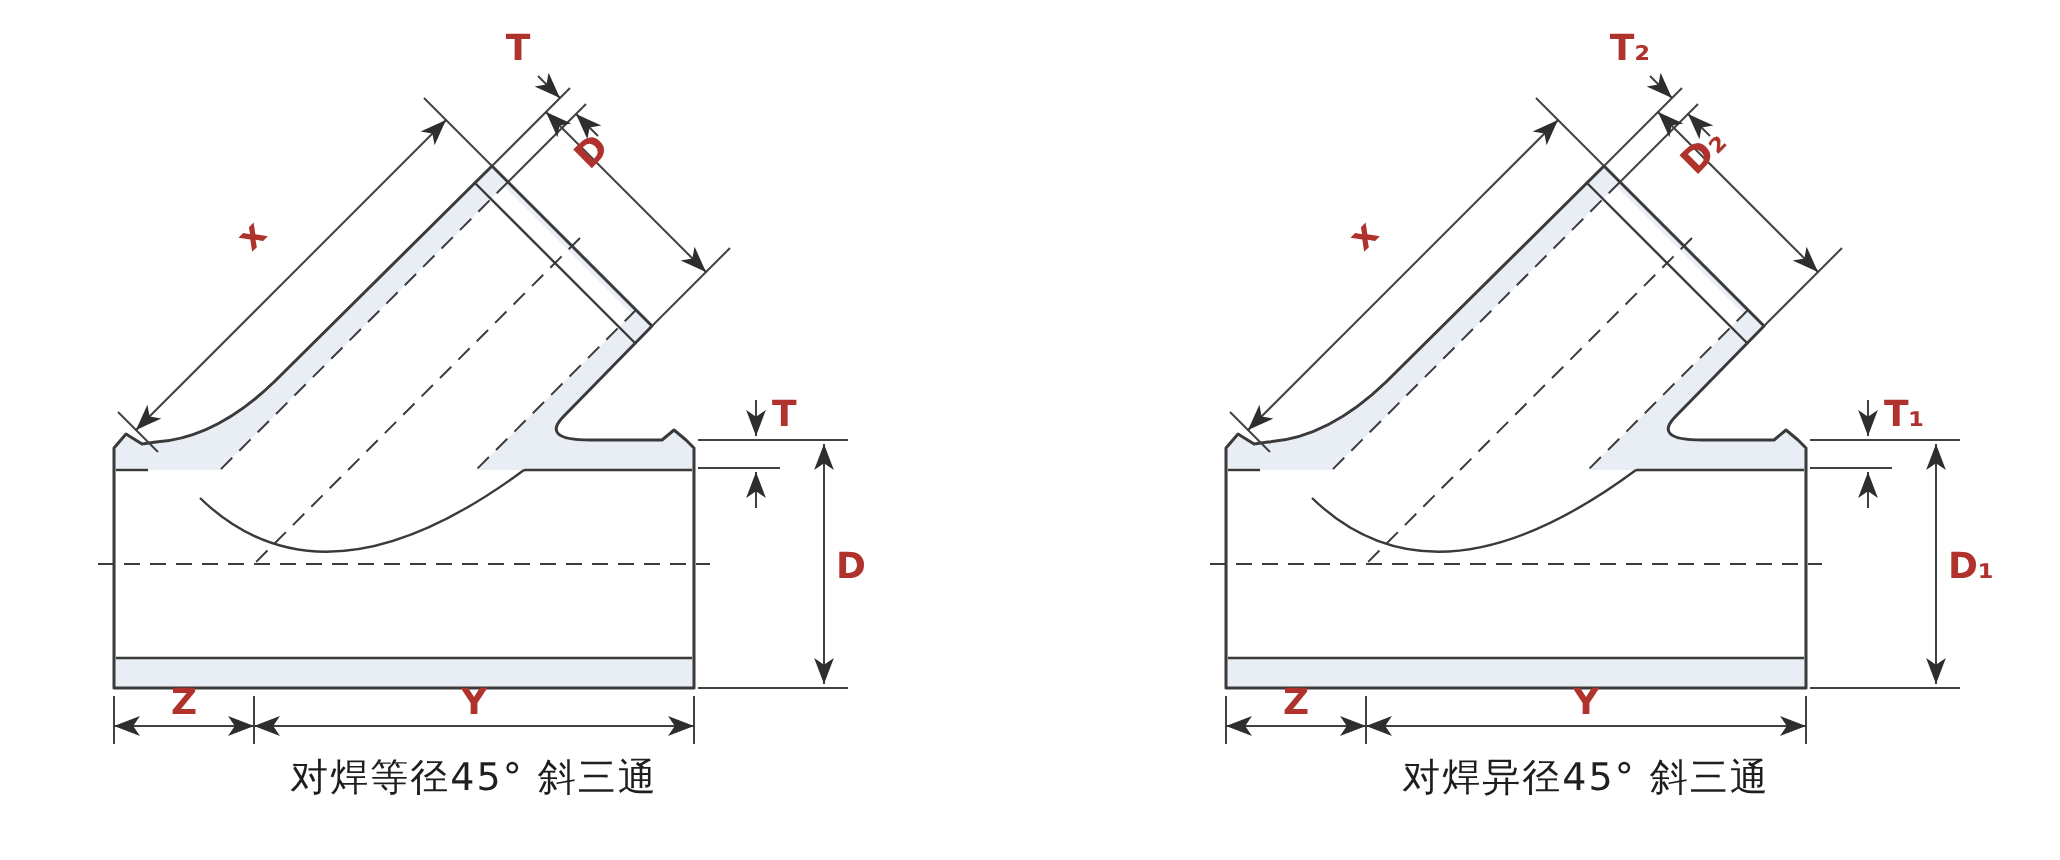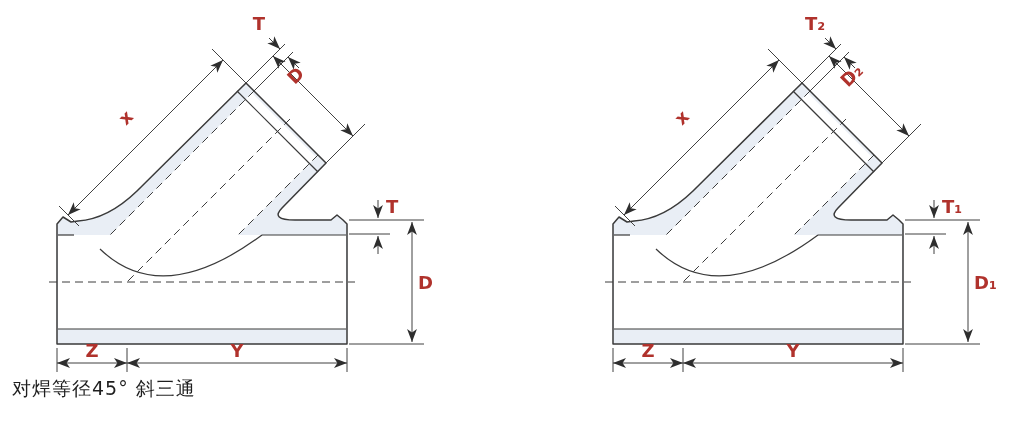--- a/index.html
+++ b/index.html
@@ -1,21 +1,21 @@
 <!DOCTYPE html>
 <html><head>
 <meta charset="utf-8">
 <style>
   html,body{margin:0;padding:0;background:#ffffff;}
   .stage{position:relative;width:1030px;height:430px;background:#ffffff;overflow:hidden;
          font-family:"Liberation Sans",sans-serif;}
   .diagram{position:absolute;top:2px;width:450px;}
   .diagram.left{left:12px;}
   .diagram.right{left:568px;}
-  .caption{width:450px;margin-top:2px;font-size:19px;letter-spacing:1px;
+  .caption{width:450px;text-align:center;margin-top:2px;font-size:19px;letter-spacing:1px;
            color:#1e1e1e;font-family:"DejaVu Sans","Liberation Sans",sans-serif;}
   svg{display:block;}
   .outline{fill:#e9eef5;stroke:#3a3a3a;stroke-width:1.5;stroke-linejoin:round;}
   .white{fill:#ffffff;stroke:none;}
   .sl{stroke:#3a3a3a;stroke-width:1.2;fill:none;}
   .dash{stroke:#3c3c3c;stroke-width:1;fill:none;stroke-dasharray:8 5;}
   .ext,.dim{stroke:#414141;stroke-width:1;fill:none;}
   .lbl{fill:#b0322c;font-size:18px;font-weight:600;font-family:"DejaVu Sans","Liberation Sans",sans-serif;}
 </style>
 </head>
@@ -131,15 +131,16 @@
       <g>
         <text class="lbl" x="118" y="120" text-anchor="middle" transform="rotate(-45 118 120)">x</text>
         <text class="lbl" x="247" y="28" text-anchor="middle">T₂</text>
         <text class="lbl" x="288" y="78" text-anchor="middle" transform="rotate(-45 288 78)">D₂</text>
         <text class="lbl" x="374" y="211">T₁</text>
         <text class="lbl" x="406" y="287">D₁</text>
         <text class="lbl" x="80" y="355" text-anchor="middle">Z</text>
         <text class="lbl" x="225" y="355" text-anchor="middle">Y</text>
       </g>
     </svg>
+    <div class="caption">对焊异径45° 斜三通</div>
   </div>
 
 </div>
 
 </body></html>

